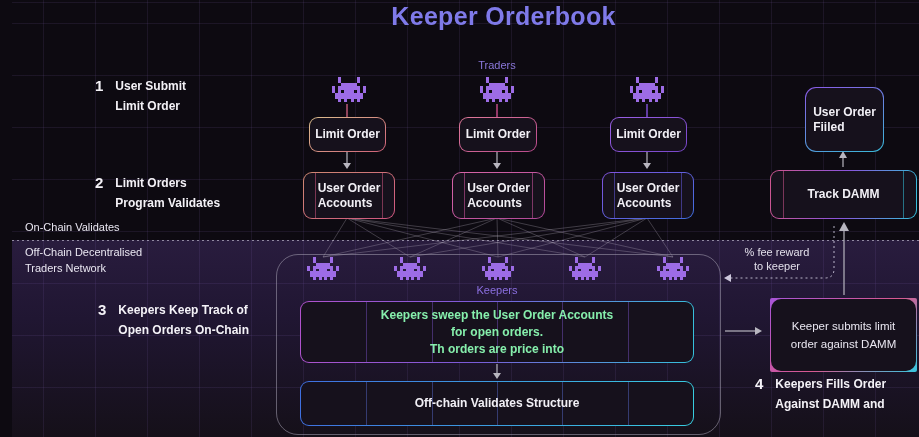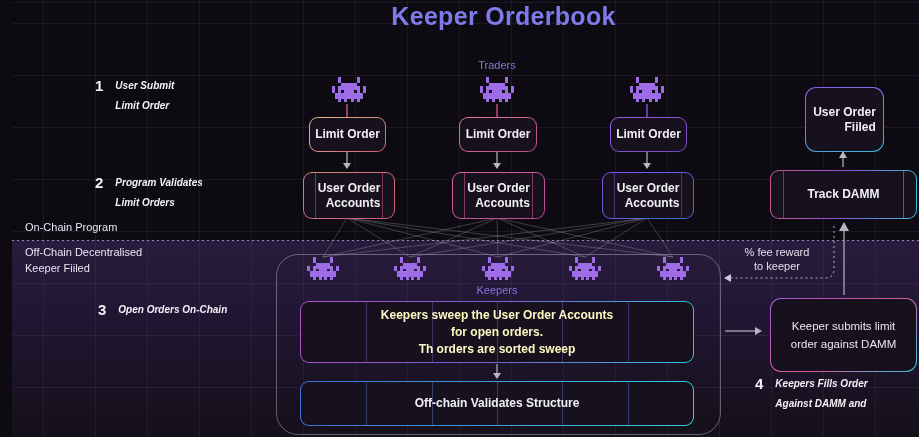--- a/index.html
+++ b/index.html
@@ -12,44 +12,44 @@
       repeating-linear-gradient(to right, rgba(150,118,210,0.11) 0 1px, transparent 1px 52px),
       repeating-linear-gradient(to bottom, rgba(150,118,210,0.11) 0 1px, transparent 1px 52px);
     background-position:31px 23px;}
   .overlay{position:absolute;inset:0;z-index:1;}
   .title{position:absolute;top:0;left:0;width:100%;margin:0;padding:2px 0 0 64px;box-sizing:border-box;
     text-align:center;font-size:25px;font-weight:800;letter-spacing:.3px;color:#7f7ae9;z-index:2;}
   .small-label{position:absolute;z-index:2;font-size:11px;color:#e9e6f1;line-height:16px;}
   .purple-label{position:absolute;z-index:2;font-size:11px;color:#8a77d9;text-align:center;}
   .step{position:absolute;z-index:2;display:flex;gap:12px;}
   .step-num{font-size:15px;font-weight:700;color:#f4f2f7;line-height:20px;}
-  .step-lines{font-size:10px;font-weight:700;color:#f4f2f7;line-height:20px;font-style:italic;}
+  .step-lines{font-size:12px;font-weight:700;color:#f4f2f7;line-height:20px;}
   .fee-label{position:absolute;z-index:2;font-size:11px;line-height:14px;color:#e2dfea;text-align:center;}
   .gbox{position:absolute;z-index:2;padding:1px;border-radius:9px;}
   .gbox .inner{position:relative;width:100%;height:100%;box-sizing:border-box;border-radius:8px;
     background:#16111c;display:flex;flex-direction:column;align-items:center;justify-content:center;overflow:hidden;}
-  .box-label{font-size:12px;font-weight:700;color:#f2f0f6;text-align:right;line-height:15px;z-index:1;}
-  .box-label-lg{font-size:12px;font-weight:700;color:#fef9c3;text-align:center;line-height:17px;z-index:1;}
+  .box-label{font-size:12px;font-weight:700;color:#f2f0f6;text-align:left;line-height:15px;z-index:1;}
+  .box-label-lg{font-size:12px;font-weight:700;color:#86efac;text-align:center;line-height:17px;z-index:1;}
   .box-label-reg{font-size:11.5px;font-weight:400;color:#e9e6f0;text-align:center;line-height:18px;z-index:1;}
   .vline{position:absolute;top:0;bottom:0;width:1px;}
   .g-limit1{background:linear-gradient(150deg,#dcc08e,#d06078);}
   .g-limit2{background:linear-gradient(150deg,#e07a9a,#b94a8c);}
   .g-limit3{background:linear-gradient(150deg,#9a60e6,#7746c8);}
   .g-uoa1{background:linear-gradient(150deg,#d08a72,#cf5580);}  .g-uoa1 .vline{background:rgba(207,85,128,0.55);}
   .g-uoa2{background:linear-gradient(150deg,#d966a8,#b04898);}  .g-uoa2 .vline{background:rgba(214,88,164,0.55);}
   .g-uoa3{background:linear-gradient(150deg,#8153dd,#3f6ede);}  .g-uoa3 .vline{background:rgba(100,90,222,0.55);}
   .g-filled{background:linear-gradient(160deg,#8c5ae8,#39b9d8);border-radius:11px;}
   .g-filled .inner{border-radius:10px;}
   .g-damm{background:linear-gradient(100deg,#d0568e,#8a54dc 50%,#35c2dc);}
   .g-damm .vl-a{background:rgba(208,86,142,0.55);} .g-damm .vl-b{background:rgba(53,194,220,0.55);}
   .g-sweep{background:linear-gradient(100deg,#b152cc,#7a5ad8 45%,#35c2dc);}
   .g-sweep .vline{background:rgba(125,85,205,0.45);}
   .g-orderbook{background:linear-gradient(100deg,#3f6fe0,#38cde0);}
   .g-orderbook .vline{background:rgba(90,110,215,0.45);}
-  .g-submits{background:linear-gradient(140deg,#a855d8,#d85890 55%,#38c8e0);border-radius:11px;}
+  .g-submits{background:linear-gradient(140deg,#a855d8,#d85890 55%,#38c8e0);border-radius:2px;}
   .g-submits .inner{border-radius:10px;}
   .vl-a{left:12%;} .vl-b{right:12%;}
   .vp1{left:16.66%;} .vp2{left:33.33%;} .vp3{left:50%;} .vp4{left:66.66%;} .vp5{left:83.33%;}
   .keeper-container{position:absolute;z-index:1;left:264px;top:254px;width:443px;height:179px;
     border:1px solid rgba(165,160,178,0.55);border-radius:22px;}
   .robot{position:absolute;z-index:2;color:#9d6ce6;}
 </style>
 </head>
 <body>
 
@@ -134,42 +134,43 @@
   <div class="step" style="left:83px;top:76px">
     <span class="step-num">1</span>
     <div class="step-lines">
       <div>User Submit</div>
       <div>Limit Order</div>
     </div>
   </div>
   <div class="step" style="left:83px;top:173px">
     <span class="step-num">2</span>
     <div class="step-lines">
+      <div>Limit Orders</div>
       <div>Program Validates</div>
-      <div>Limit Orders</div>
     </div>
   </div>
   <div class="step" style="left:86px;top:300px">
     <span class="step-num">3</span>
     <div class="step-lines">
+      <div>Keepers Keep Track of</div>
       <div>Open Orders On-Chain</div>
     </div>
   </div>
   <div class="step" style="left:743px;top:374px">
     <span class="step-num">4</span>
     <div class="step-lines">
       <div>Keepers Fills Order</div>
       <div>Against DAMM and</div>
     </div>
   </div>
 
-  <div class="small-label" style="left:13px;top:219px">On-Chain Program</div>
+  <div class="small-label" style="left:13px;top:219px">On-Chain Validates</div>
   <div class="small-label" style="left:13px;top:244px">
     <div>Off-Chain Decentralised</div>
-    <div>Keeper Fiiled</div>
+    <div>Traders Network</div>
   </div>
   <div class="purple-label" style="left:440px;top:59px;width:90px">Traders</div>
   <div class="purple-label" style="left:440px;top:284px;width:90px;color:#8b6fe0">Keepers</div>
   <div class="fee-label" style="left:726px;top:245px;width:78px">
     <div>% fee reward</div>
     <div>to keeper</div>
   </div>
 
   <svg class="robot" style="left:320px;top:77px;width:34px;height:25px" viewBox="0 0 11 8" preserveAspectRatio="none">
       <use href="#invader"></use>
@@ -273,21 +274,21 @@
   <div class="gbox g-sweep" style="left:288px;top:301px;width:392px;height:60px">
     <div class="inner">
       <div class="vline vp1"></div>
       <div class="vline vp2"></div>
       <div class="vline vp3"></div>
       <div class="vline vp4"></div>
       <div class="vline vp5"></div>
       <div class="box-label-lg">
         <div>Keepers sweep the User Order Accounts</div>
         <div>for open orders.</div>
-        <div>Th orders are sorted sweep</div>
+        <div>Th orders are price into</div>
       </div>
     </div>
   </div>
 
   <div class="gbox g-orderbook" style="left:288px;top:381px;width:392px;height:43px">
     <div class="inner">
       <div class="vline vp1"></div>
       <div class="vline vp2"></div>
       <div class="vline vp3"></div>
       <div class="vline vp4"></div>

